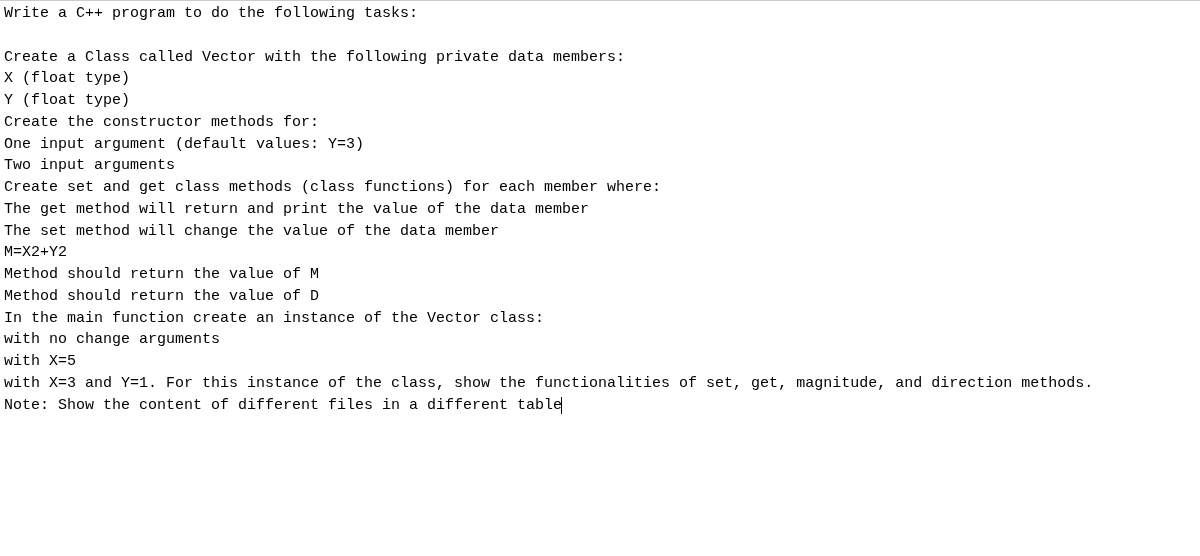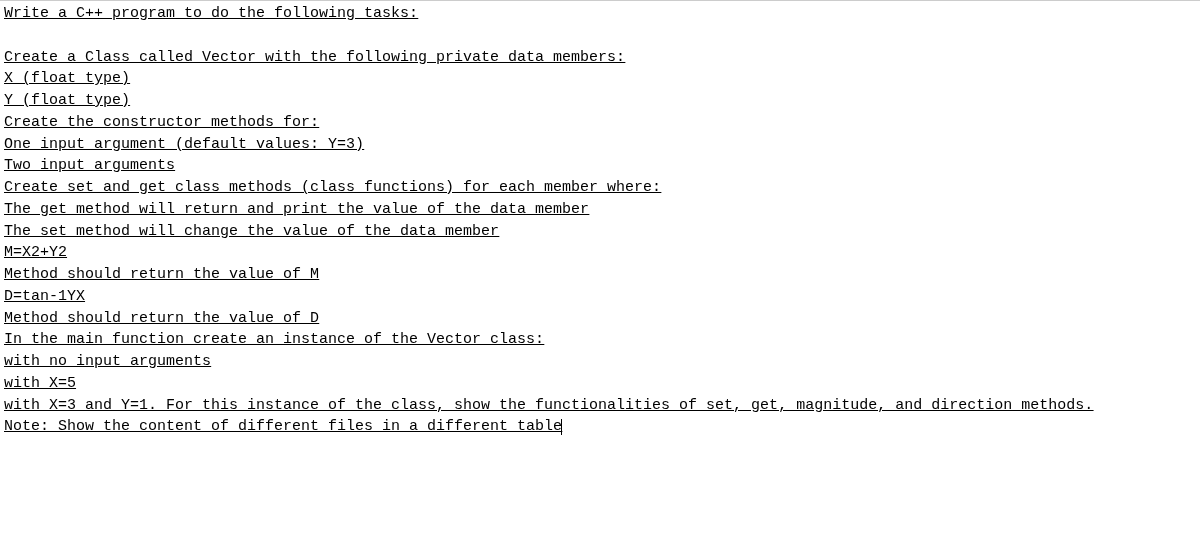--- a/index.html
+++ b/index.html
@@ -1,19 +1,18 @@
 <!DOCTYPE html>
 <html><head>
   <meta charset="utf-8">
   <style>
     * {
       margin: 0;
       padding: 0;
       box-sizing: border-box;
-      text-decoration: underline;
     }
     body {
       width: 1200px;
       height: 556px;
       background: #ffffff;
       font-family: "Consolas", "Courier New", monospace;
       font-size: 15px;
       line-height: 1.45;
       color: #000000;
       padding: 2px 4px;
@@ -46,20 +45,19 @@
     <span class="line">X (float type)</span>
     <span class="line">Y (float type)</span>
     <span class="line">Create the constructor methods for:</span>
     <span class="line">One input argument (default values: Y=3)</span>
     <span class="line">Two input arguments</span>
     <span class="line">Create set and get class methods (class functions) for each member where:</span>
     <span class="line">The get method will return and print the value of the data member</span>
     <span class="line">The set method will change the value of the data member</span>
     <span class="line">M=X2+Y2</span>
     <span class="line">Method should return the value of M</span>
-    <span class="line">D=tan-1YX</span>
     <span class="line">Method should return the value of D</span>
     <span class="line">In the main function create an instance of the Vector class:</span>
-    <span class="line">with no input arguments</span>
+    <span class="line">with no change arguments</span>
     <span class="line">with X=5</span>
     <span class="line">with X=3 and Y=1. For this instance of the class, show the functionalities of set, get, magnitude, and direction methods.</span>
     <span class="line">Note: Show the content of different files in a different table<span class="caret"></span></span>
   </div>
 
 </body></html>

